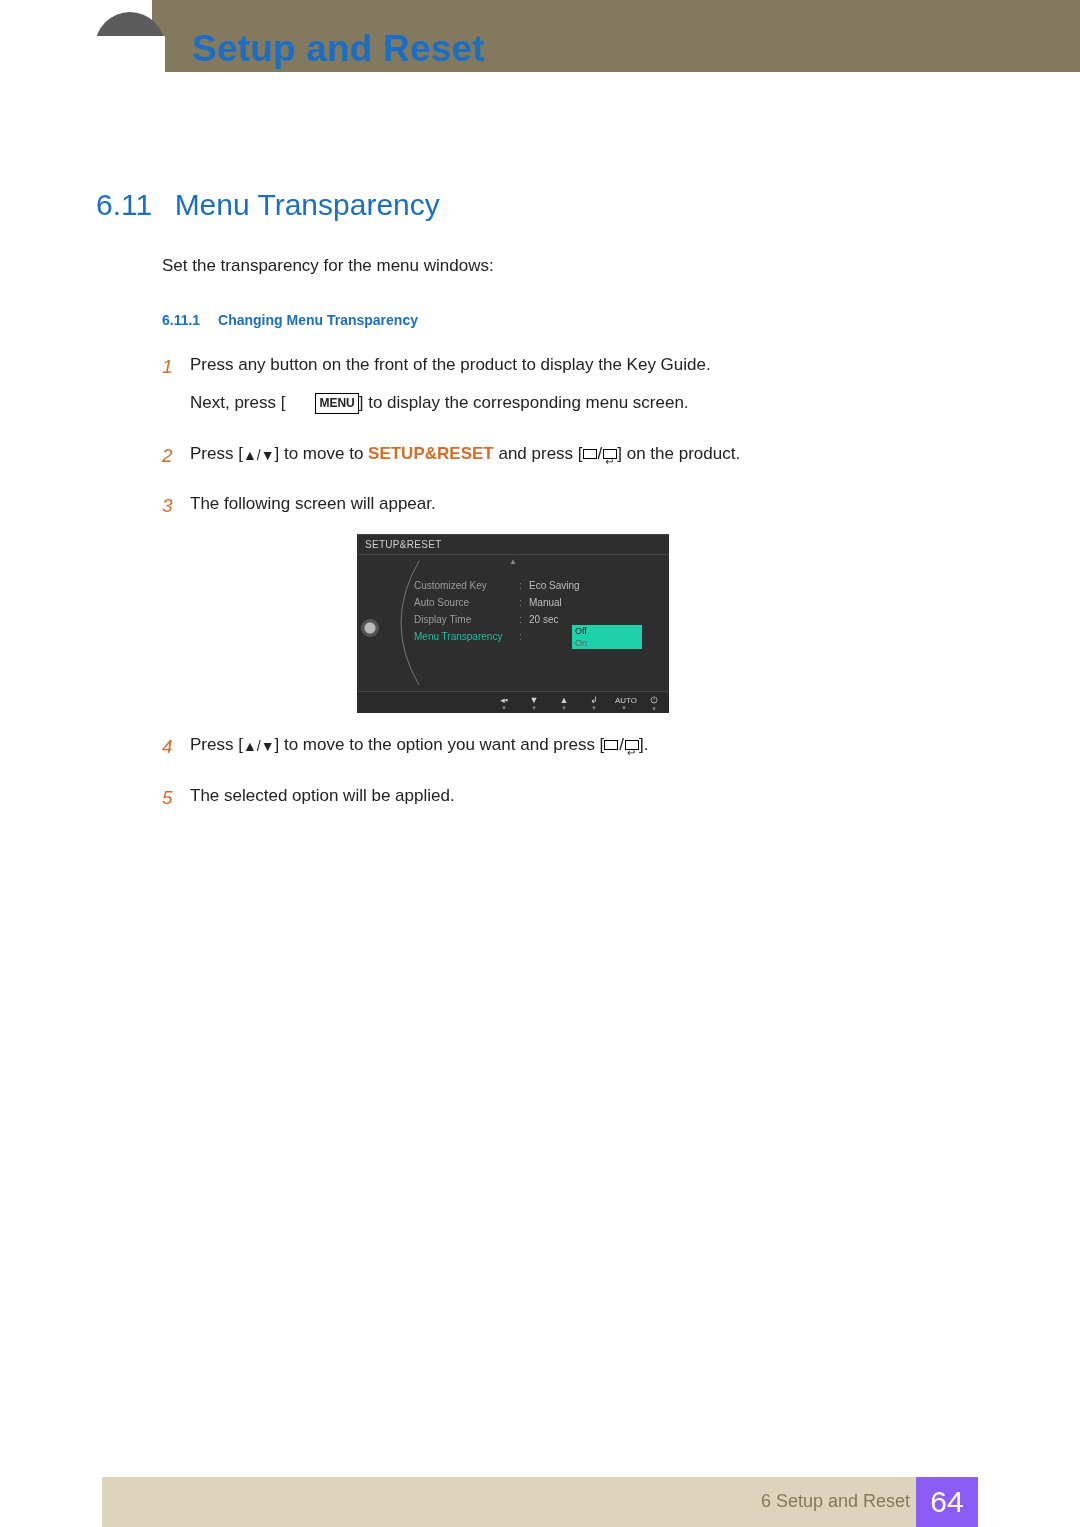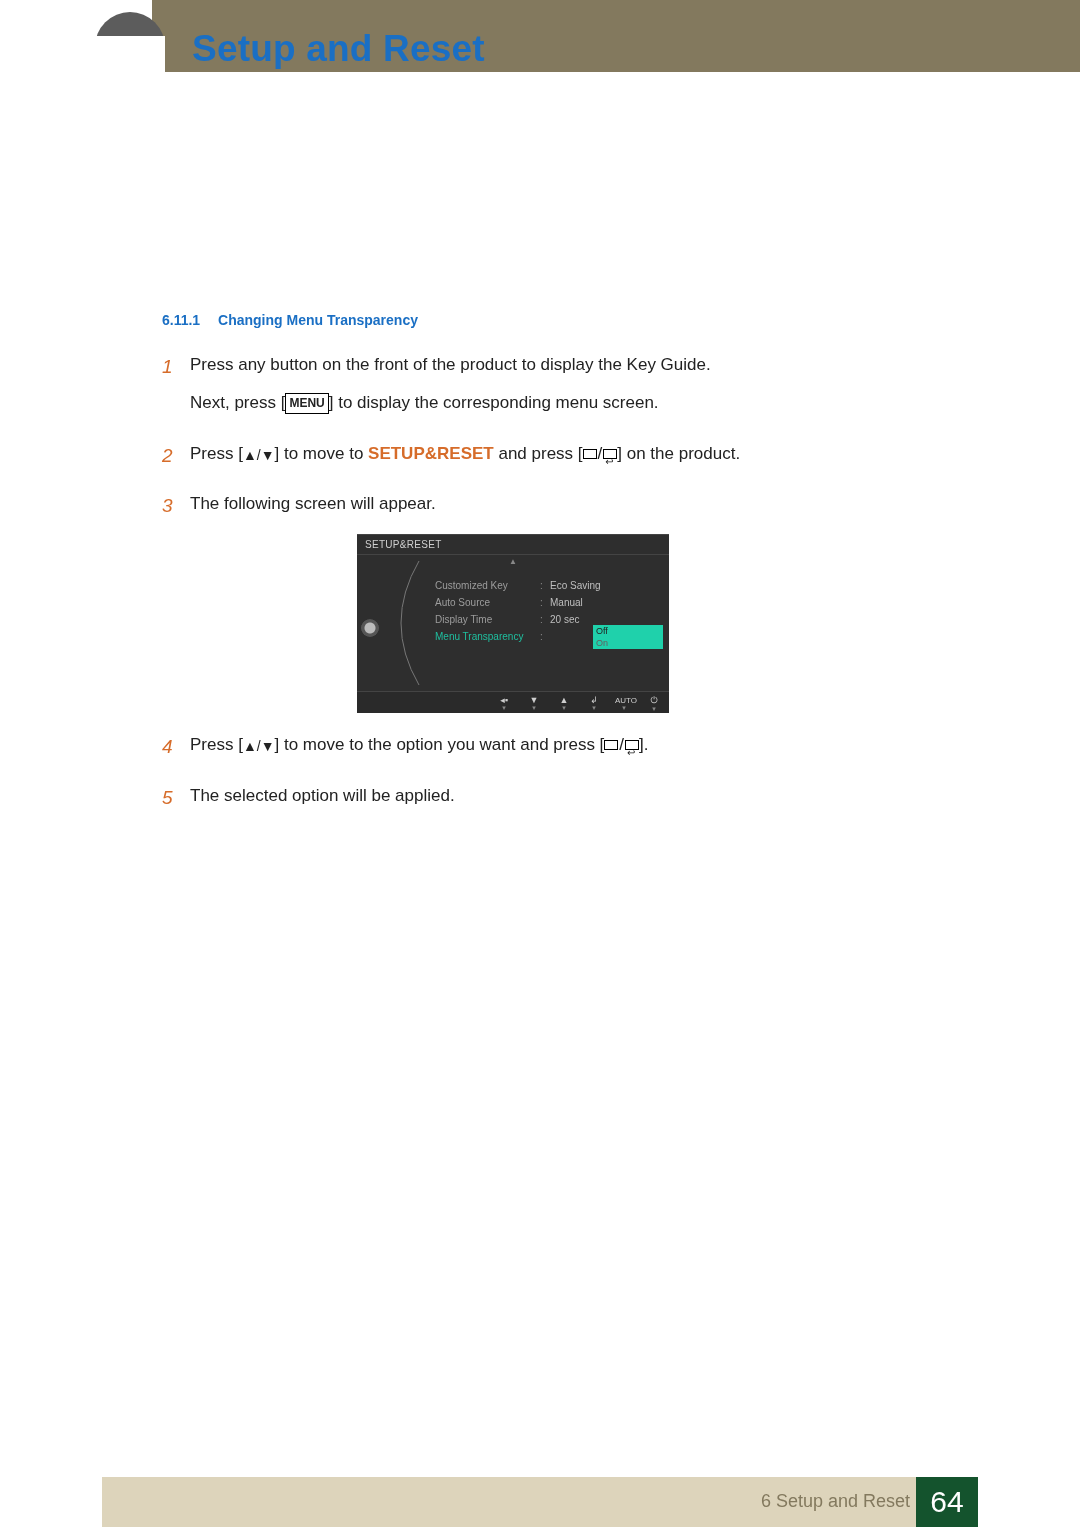--- a/index.html
+++ b/index.html
@@ -24,71 +24,76 @@
   .subsec-num { }
   .subsec-title { margin-left:14px; }
 
   
   .steps { position:absolute; left:162px; top:352px; width:800px; }
   .step { display:flex; margin-bottom:12px; font-size:17px; color:#222; line-height:1.55; }
   .step .num { width:28px; flex:0 0 28px; color:#d66c2a; font-style:italic; font-size:19px; font-weight:500; }
   .step .body { flex:1; }
   .step .body .para { margin-bottom:12px; }
   .hl-orange { color:#d66c2a; font-weight:bold; }
-  .menu-key { display:inline-block; border:1px solid #000; padding:0 3px; font-size:12px; font-weight:bold; vertical-align:1px; }
+  .menu-key { display:inline-block; border:1px solid #000; padding:0 3px; font-size:12px; font-weight:bold; vertical-align:1px;margin-left:30px; }
 
   
   .osd-wrap { position:absolute; left:357px; top:534px; width:312px; }
   .osd { width:312px; background:#2e2e2e; color:#c7c7c7; font-size:10px; border-top:1px solid #444; }
   .osd-title { padding:4px 8px; font-size:10px; color:#cfcfcf; border-bottom:1px solid #444; letter-spacing:0.3px; }
   .osd-body { position:relative; height:136px; }
   .osd-arrow { text-align:center; color:#888; font-size:8px; padding-top:2px; }
   .osd-gear { position:absolute; left:4px; top:64px; width:18px; height:18px; border-radius:50%; background:radial-gradient(circle at 50% 50%, #bbb 0 5px, #555 6px 9px, transparent 9px); }
-  .osd-rows { position:absolute; left:78px; top:22px; width:234px; }
+  .osd-rows { position:absolute; left:57px; top:22px; width:234px; }
   .osd-row { display:flex; height:17px; align-items:center; }
   .osd-label { width:105px; color:#9c9c9c; }
   .osd-label.sel { color:#1fbf9f; }
   .osd-colon { width:10px; color:#888; }
   .osd-val { color:#bfbfbf; }
   .osd-valbox { background:#1fd1ab; color:#222; display:inline-block; padding:0 3px; min-width:70px; font-size:9px; line-height:12px;margin-left:43px; }
   .osd-valbox .on { color:#616161; display:block; }
   .osd-bottom { height:22px; background:#2a2a2a; display:flex; align-items:center; justify-content:flex-end; padding-right:6px; gap:12px; border-top:1px solid #444; }
   .osd-bottom .ic { width:18px; text-align:center; color:#cfcfcf; font-size:9px; position:relative; }
   .osd-bottom .ic .tri { color:#888; font-size:7px; display:block; line-height:5px; }
   .osd-bottom .auto { font-size:8px; color:#cfcfcf; }
   .arc-svg { position:absolute; left:22px; top:4px; }
 
   
   .steps2 { position:absolute; left:162px; top:732px; width:800px; }
 
   
   .footer { position:absolute; bottom:0; left:0; width:1080px; height:50px; }
   .footer .bar { position:absolute; left:102px; top:0; height:50px; width:876px; background:#ddd4bb; }
   .footer .chap { position:absolute; right:170px; top:14px; color:#83795e; font-size:18px; }
-  .footer .pg { position:absolute; right:102px; top:0; width:62px; height:50px; background:#14532d; color:#fff; font-size:30px; display:flex; align-items:center; justify-content:center; }
+  .footer .pg { position:absolute; right:102px; top:0; width:62px; height:50px; background:#8b5cf6; color:#fff; font-size:30px; display:flex; align-items:center; justify-content:center; }
 
   
   .glyphs { font-size:14px; vertical-align:-1px; }
   .bracket-icons { display:inline-flex; align-items:center; gap:1px; }
   .icon-rect { display:inline-block; width:14px; height:10px; border:1.5px solid #000; }
   .icon-rect.arrow::after { content:"↩"; font-size:10px; position:relative; top:-3px; left:1px; }
 </style>
 </head>
 <body>
 <div class="page">
 
   <div class="topband">
     <div class="white"></div>
   </div>
   <div class="circle">
       <div class="mask"></div>
     </div>
   <div class="chapter-title">Setup and Reset</div>
 
+  <div class="sec-row">
+    <span class="sec-num">6.11</span>
+    <span class="sec-title">Menu Transparency</span>
+  </div>
 
+  <div class="intro">Set the transparency for the menu windows:</div>
 
   <div class="subsec-row">
     <span class="subsec-num">6.11.1</span>
     <span class="subsec-title">Changing Menu Transparency</span>
   </div>
 
   <div class="steps">
     <div class="step">
       <div class="num">1</div>
       <div class="body">

